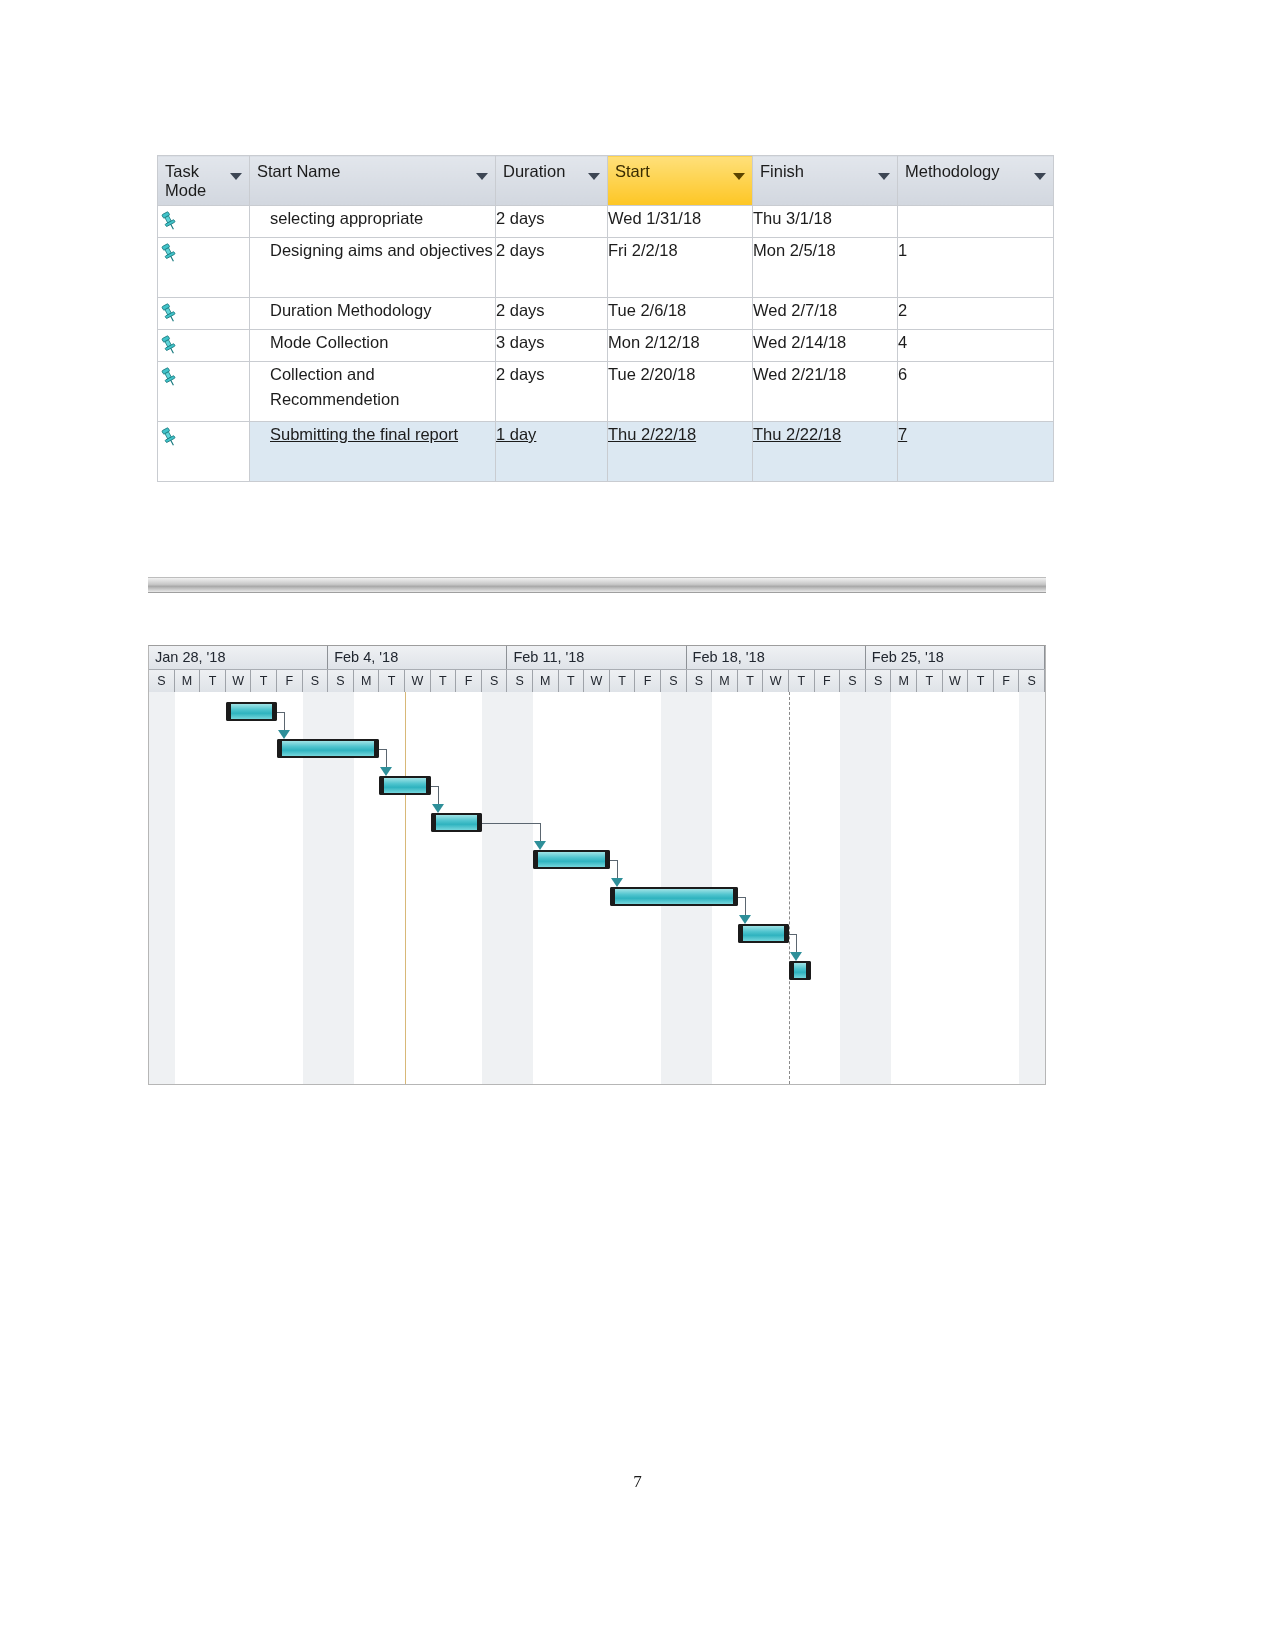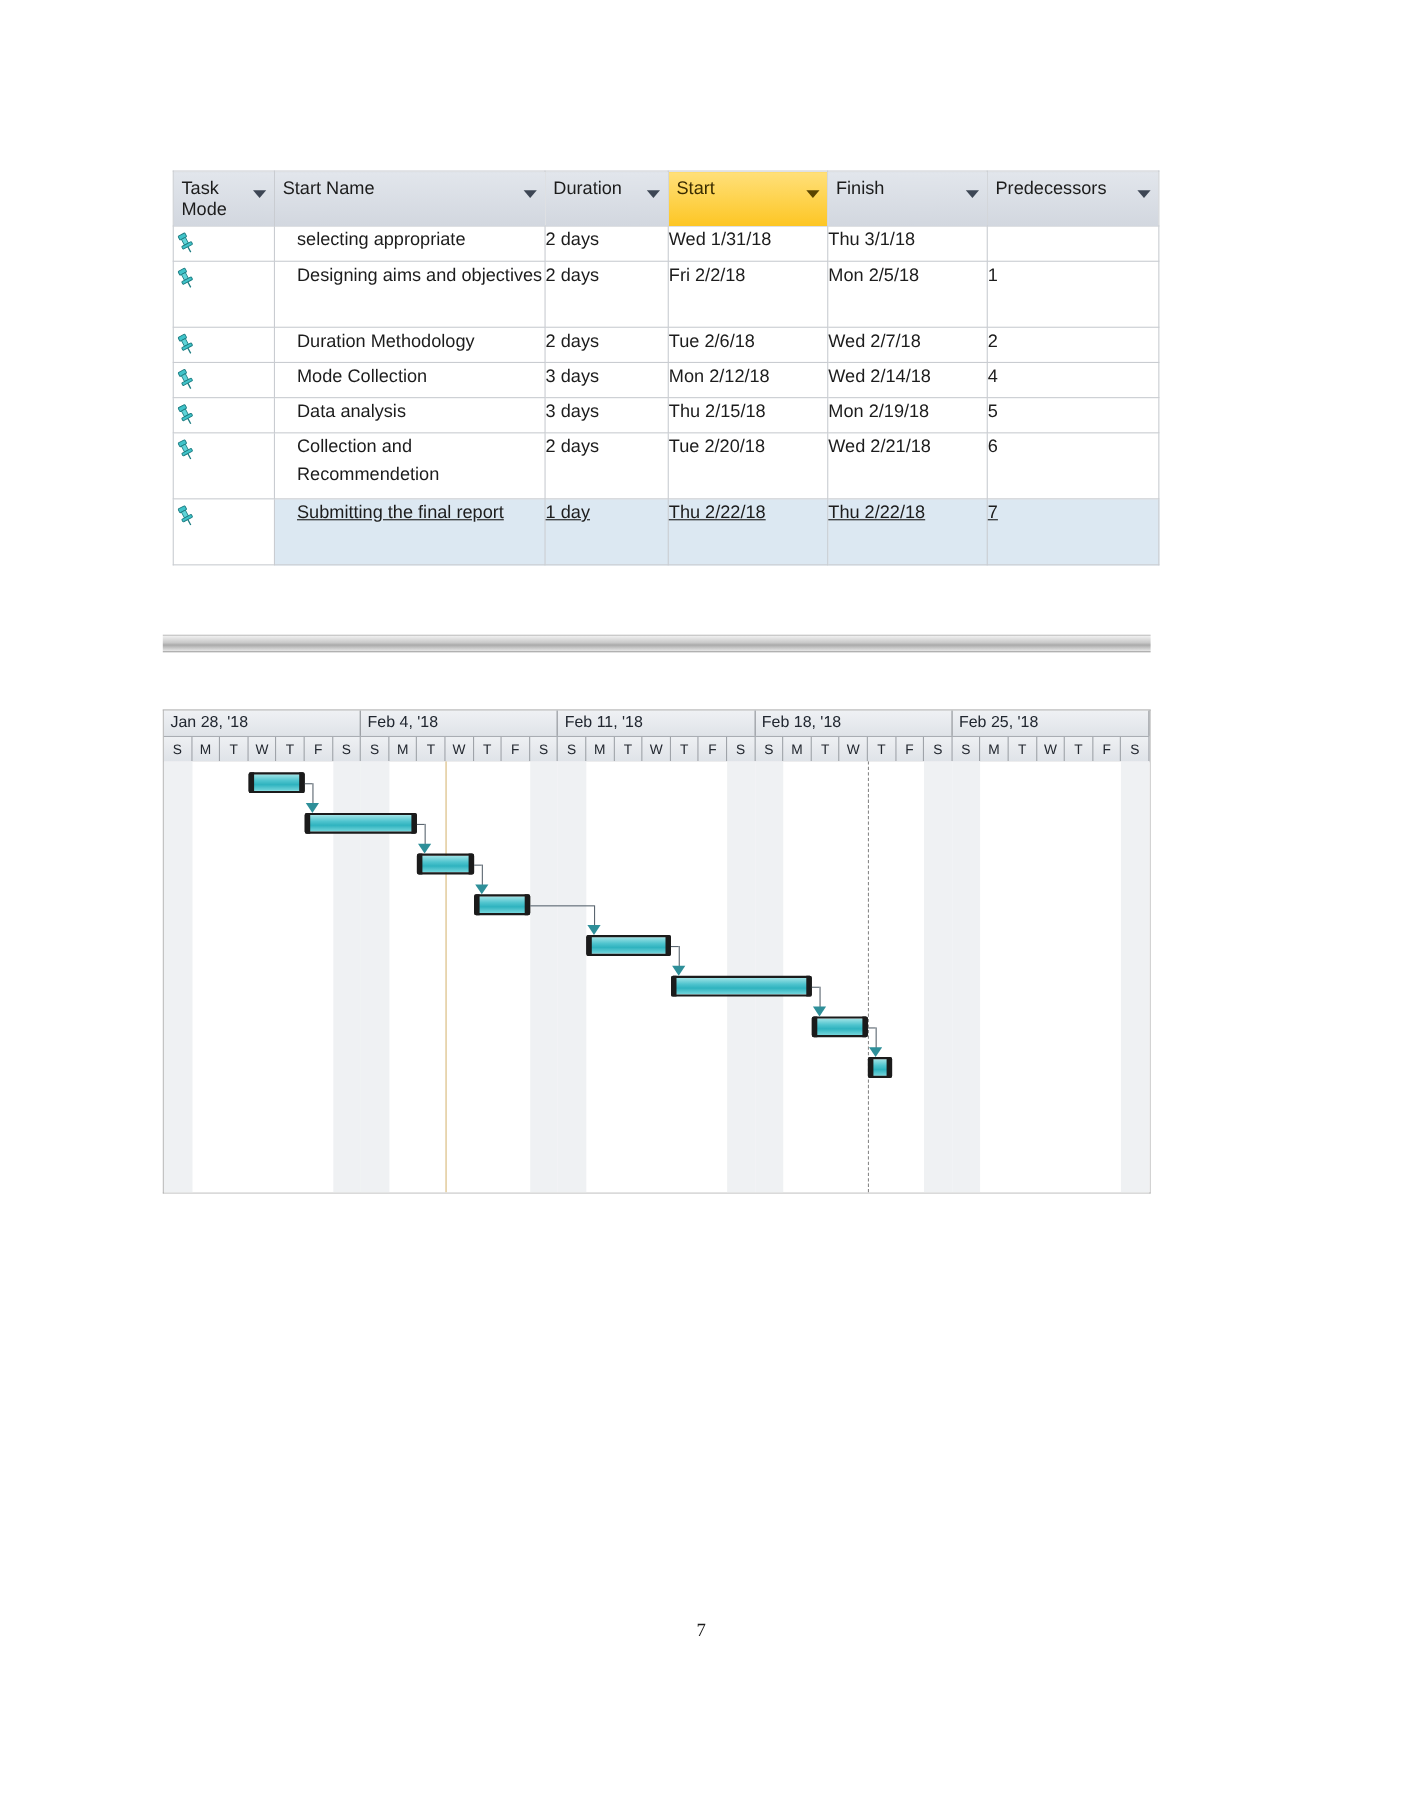--- a/index.html
+++ b/index.html
@@ -215,21 +215,21 @@
           </th>
           <th class="hdr-cell start-col">
             <span class="htxt">Start</span>
             <span class="caret"></span>
           </th>
           <th class="hdr-cell">
             <span class="htxt">Finish</span>
             <span class="caret"></span>
           </th>
           <th class="hdr-cell">
-            <span class="htxt">Predecessors</span>
+            <span class="htxt">Methodology</span>
             <span class="caret"></span>
           </th>
         </tr>
     </thead>
     <tbody id="tbody">
         <tr class="">
           <td class="cell mode"><span class="pin"><svg viewBox="0 0 24 24" width="22" height="22">
                 <g transform="rotate(-28 12 12)">
                   <rect x="8.2" y="2.4" width="7.6" height="4.3" rx="1" fill="#3fc3c9" stroke="#1b7b80" stroke-width="0.9"></rect>
                   <rect x="9.8" y="6.7" width="4.4" height="6.6" fill="#5fd4d8" stroke="#1b7b80" stroke-width="0.8"></rect>
@@ -280,35 +280,20 @@
                   <rect x="9.8" y="6.7" width="4.4" height="6.6" fill="#5fd4d8" stroke="#1b7b80" stroke-width="0.8"></rect>
                   <rect x="6.6" y="13.1" width="10.8" height="3.0" rx="0.8" fill="#3fc3c9" stroke="#1b7b80" stroke-width="0.9"></rect>
                   <path d="M12 16.1 L12 22.2" stroke="#1b7b80" stroke-width="1.3" fill="none"></path>
                 </g>
               </svg></span></td>
           <td class="cell name">Mode Collection</td>
           <td class="cell">3 days</td>
           <td class="cell">Mon 2/12/18</td>
           <td class="cell">Wed 2/14/18</td>
           <td class="cell">4</td>
-        </tr>
-        <tr class="">
-          <td class="cell mode"><span class="pin"><svg viewBox="0 0 24 24" width="22" height="22">
-                <g transform="rotate(-28 12 12)">
-                  <rect x="8.2" y="2.4" width="7.6" height="4.3" rx="1" fill="#3fc3c9" stroke="#1b7b80" stroke-width="0.9"></rect>
-                  <rect x="9.8" y="6.7" width="4.4" height="6.6" fill="#5fd4d8" stroke="#1b7b80" stroke-width="0.8"></rect>
-                  <rect x="6.6" y="13.1" width="10.8" height="3.0" rx="0.8" fill="#3fc3c9" stroke="#1b7b80" stroke-width="0.9"></rect>
-                  <path d="M12 16.1 L12 22.2" stroke="#1b7b80" stroke-width="1.3" fill="none"></path>
-                </g>
-              </svg></span></td>
-          <td class="cell name">Data analysis</td>
-          <td class="cell">3 days</td>
-          <td class="cell">Thu 2/15/18</td>
-          <td class="cell">Mon 2/19/18</td>
-          <td class="cell">5</td>
         </tr>
         <tr class="tall">
           <td class="cell mode"><span class="pin"><svg viewBox="0 0 24 24" width="22" height="22">
                 <g transform="rotate(-28 12 12)">
                   <rect x="8.2" y="2.4" width="7.6" height="4.3" rx="1" fill="#3fc3c9" stroke="#1b7b80" stroke-width="0.9"></rect>
                   <rect x="9.8" y="6.7" width="4.4" height="6.6" fill="#5fd4d8" stroke="#1b7b80" stroke-width="0.8"></rect>
                   <rect x="6.6" y="13.1" width="10.8" height="3.0" rx="0.8" fill="#3fc3c9" stroke="#1b7b80" stroke-width="0.9"></rect>
                   <path d="M12 16.1 L12 22.2" stroke="#1b7b80" stroke-width="1.3" fill="none"></path>
                 </g>
               </svg></span></td>

